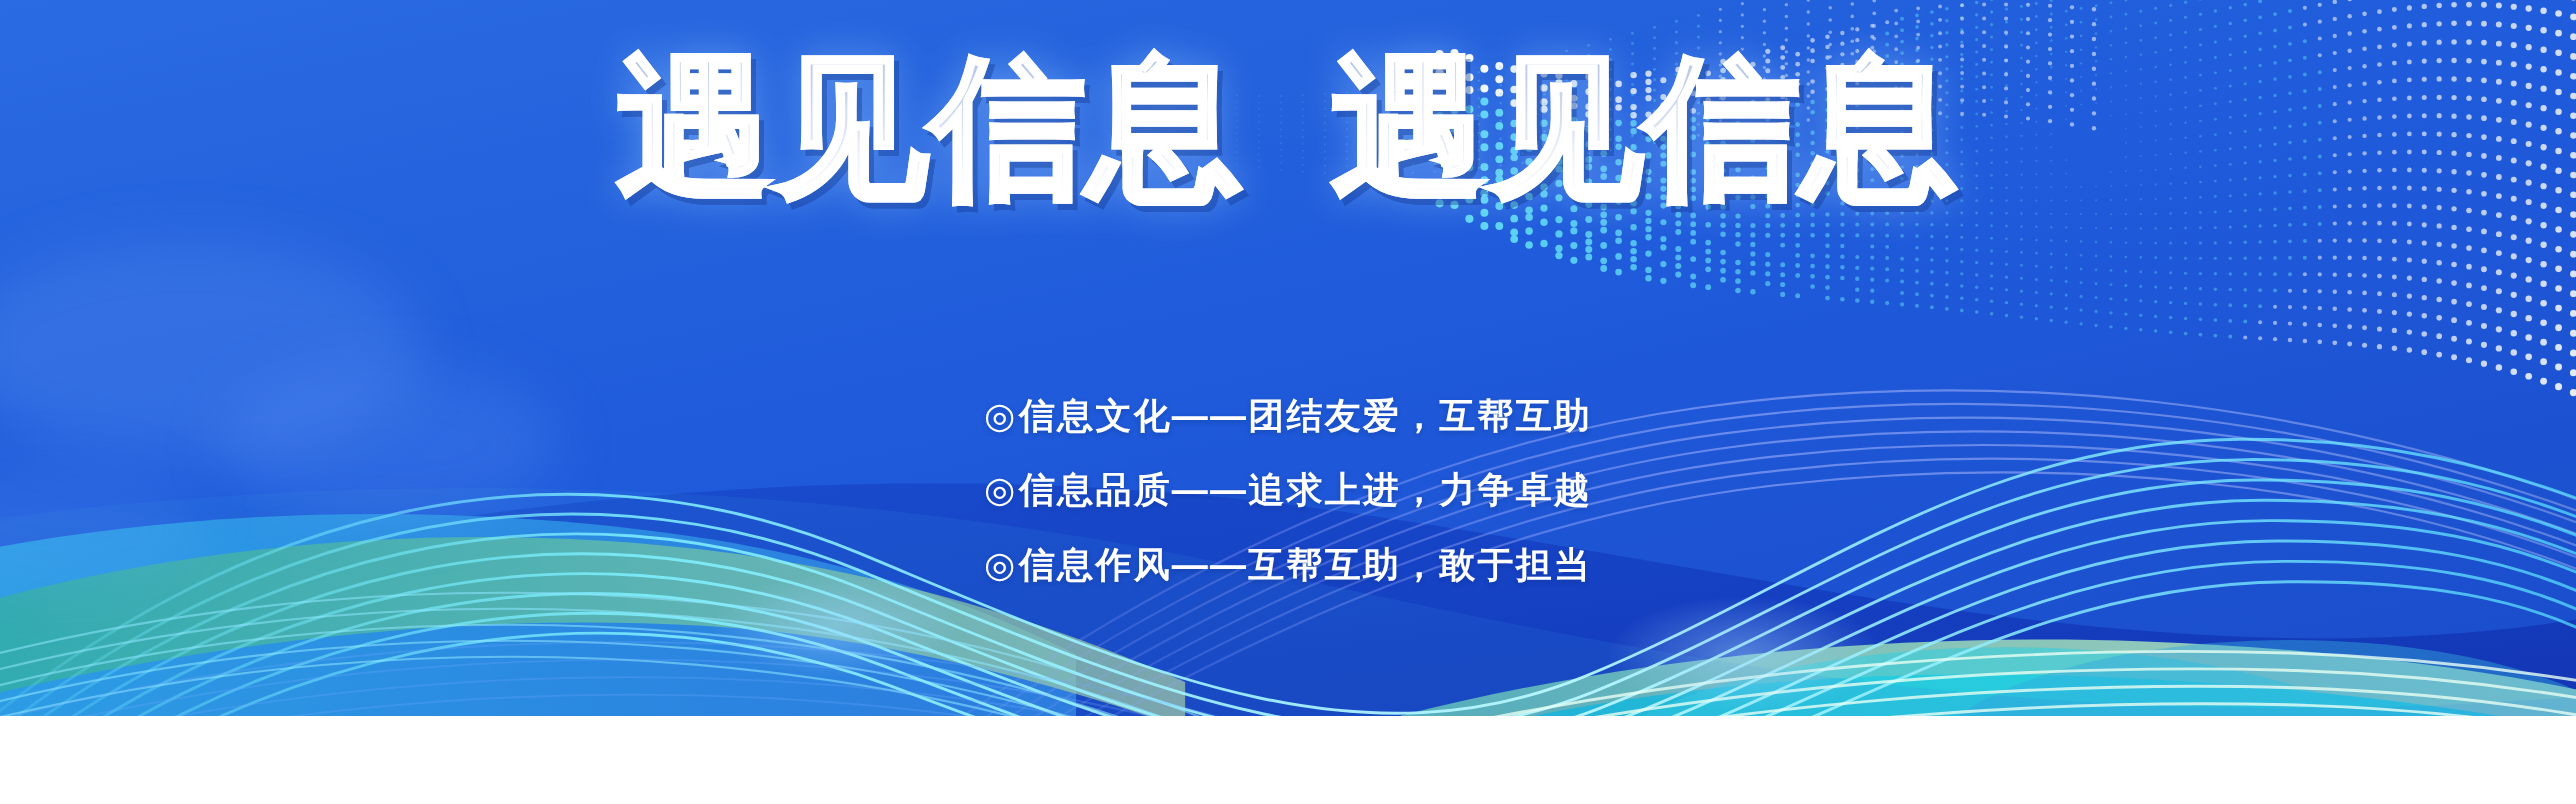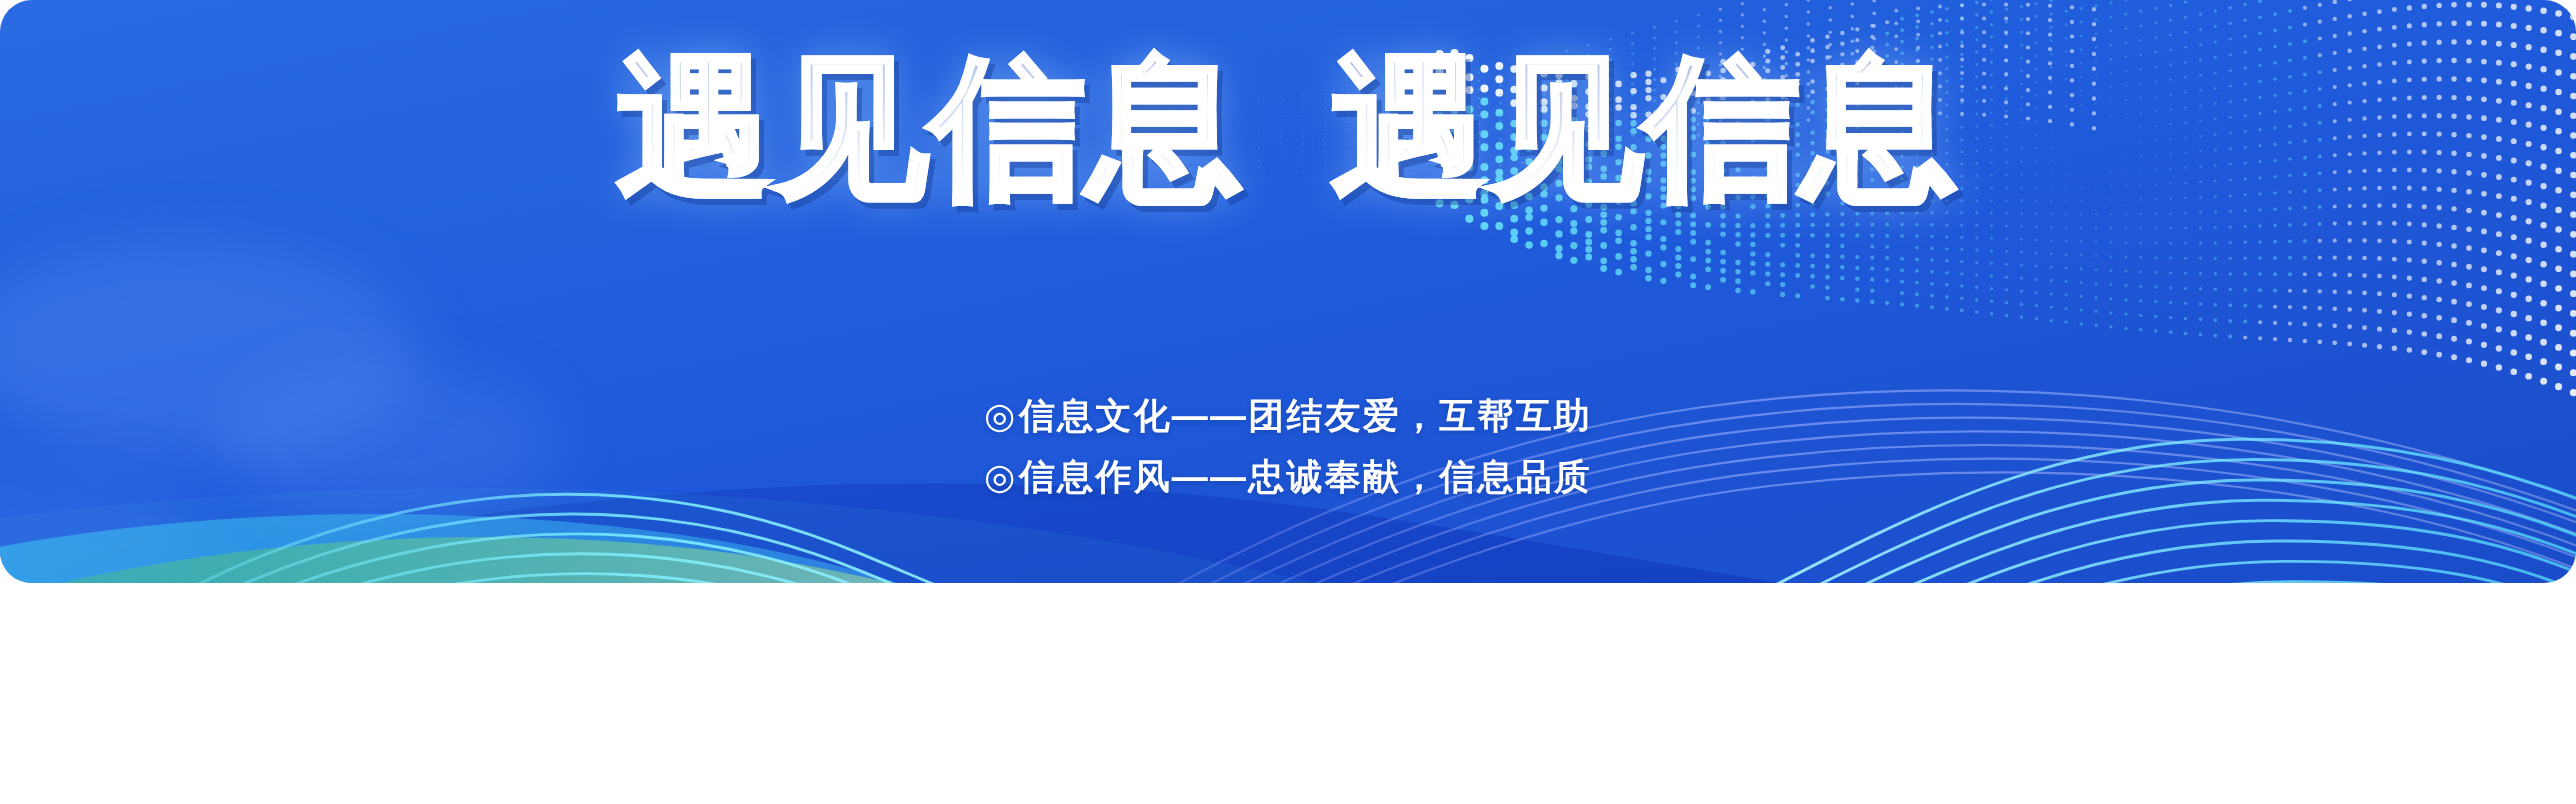--- a/index.html
+++ b/index.html
@@ -1,23 +1,22 @@
 <!DOCTYPE html>
 <html style="font-size:11.6px"><head>
 <meta charset="utf-8">
 <style>
   * { margin:0; padding:0; box-sizing:border-box; }
   html, body {
     width:2576px; height:805px; overflow:hidden;
     font-family:"Liberation Sans", "DejaVu Sans", sans-serif;
   }
   #banner {
-    position:relative; width:2576px; height:583px; overflow:hidden;
+    position:relative; width:2576px; height:716px; overflow:hidden;
     background: linear-gradient(168deg, #2a6ae2 0%, #2463dd 22%, #1f5bdb 48%, #1d54d4 70%, #1a4cc9 100%);
-    border-radius: 32px;
   }
   .layer { position:absolute; inset:0; }
   .svg-full { position:absolute; left:0; top:0; width:2576px; height:805px; display:block; }
 
   
   .glow { position:absolute; border-radius:50%; filter:blur(28px); }
   .glow-a { left:-44px;  top:240px; width:465px; height:218px; background:rgba(118,170,255,.20); }
   .glow-b { left:218px;  top:367px; width:342px; height:153px; background:rgba(118,170,255,.17); }
   .glow-c { left:-102px; top:465px; width:305px; height:127px; background:rgba(118,170,255,.12); }
 
@@ -47,21 +46,21 @@
     -webkit-text-stroke: 4.4px #ffffff;
     paint-order: stroke fill;
     filter: drop-shadow(5.1px 6.5px 0px rgba(16,52,140,.38))
             drop-shadow(0 0 19px rgba(150,200,255,.45));
   }
   .hl-gap { display:inline-block; width:87px; }
 
   
   #subtitles {
     position:absolute; left:0; top:387px; width:2576px;
-    display:flex; flex-direction:column; align-items:center; gap:3px;
+    display:flex; flex-direction:column; align-items:center; gap:16px;
   }
   .sub-line {
     color:#ffffff;
     font-size:36px;
     font-weight:700;
     letter-spacing:2.2px;
     line-height:1.62;
     white-space:nowrap;
     text-shadow:0 1.5px 5.1px rgba(10,40,110,.30);
     font-family:"Liberation Sans","DejaVu Sans",sans-serif;
@@ -2335,18 +2334,21 @@
       <span class="hl-gap"></span>
       <span class="hl-word">遇见信息</span>
     </div>
   </div>
 
   <div id="subtitles">
     <div class="sub-line">
       <span class="sub-bullet">◎</span><span>信息文化——团结友爱，互帮互助</span>
     </div>
     <div class="sub-line">
-      <span class="sub-bullet">◎</span><span>信息作风——忠诚奉献，信息品质</span>
+      <span class="sub-bullet">◎</span><span>信息品质——追求上进，力争卓越</span>
+    </div>
+    <div class="sub-line">
+      <span class="sub-bullet">◎</span><span>信息作风——互帮互助，敢于担当</span>
     </div>
   </div>
 
 </div>
 
 
 </body></html>

